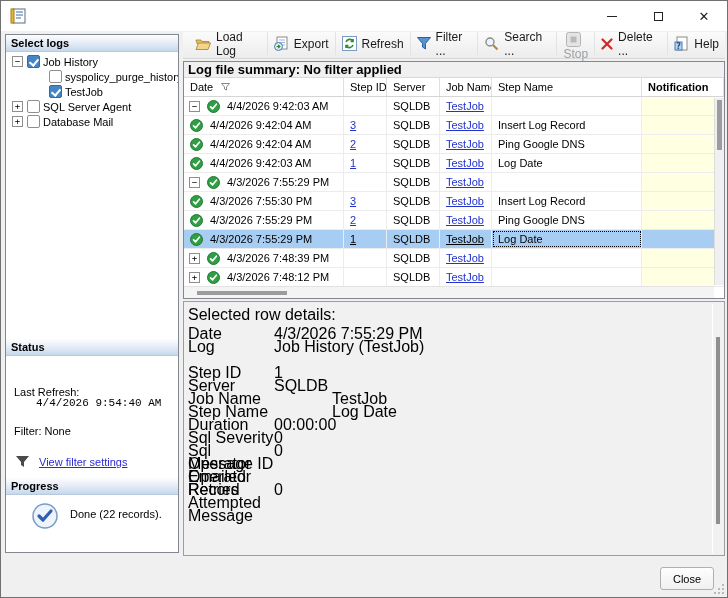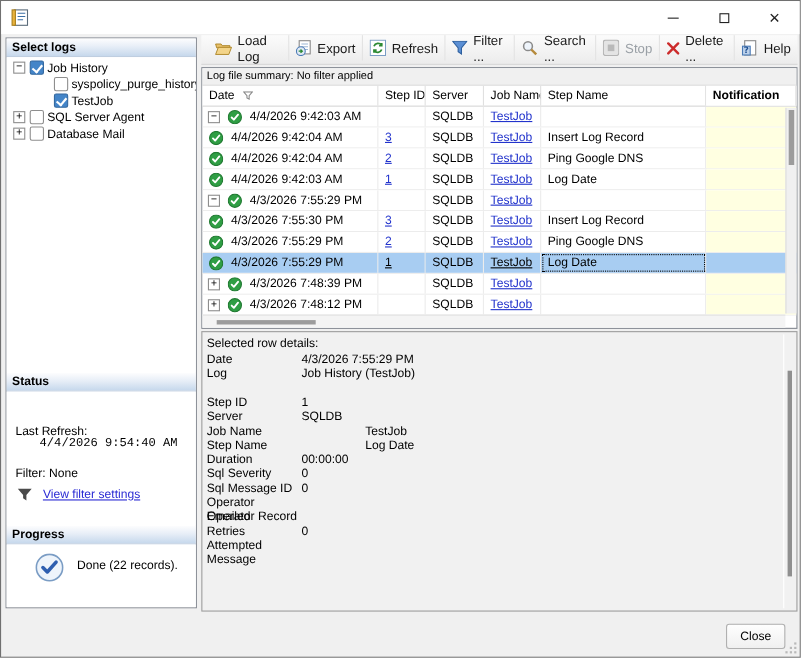--- a/index.html
+++ b/index.html
@@ -29,34 +29,34 @@
   .cb { width:13px; height:13px; border-radius:2px; margin:0 3px 0 4px; flex:0 0 auto; position:relative; }
   .cb.checked { background:#4485c8; border:1px solid #35699f; }
   .cb.checked::after { content:""; position:absolute; left:3px; top:1px; width:4px; height:7px; border:solid #fff; border-width:0 2px 2px 0; transform:rotate(40deg); }
   .cb.unchecked { background:#fff; border:1px solid #8e8e8e; }
   .titem .tlabel { font-size:11px; }
   .status-body { flex:0 0 122px; background:#fff; position:relative; font-size:11px; }
   .progress-body { flex:1 1 auto; background:#fff; position:relative; }
   .lbl-lastrefresh { position:absolute; left:8px; top:30px; }
   .val-lastrefresh { position:absolute; left:30px; top:41px;font-family:Liberation Mono, monospace; }
   .lbl-filter { position:absolute; left:8px; top:69px; }
-  .filter-link-row { position:absolute; left:10px; top:88px; display:flex; align-items:center;justify-content:space-between; }
+  .filter-link-row { position:absolute; left:10px; top:100px; display:flex; align-items:center;justify-content:space-between; }
   .filter-link-row a { color:#2a2ad4; text-decoration:underline; margin-left:10px; }
   .done-row { position:absolute; left:26px; top:8px; display:flex; align-items:flex-start; }
   .done-row .dtext { margin-left:12px; margin-top:5px; }
   
   .toolbar { position:absolute; left:182px; top:31px; width:542px; height:27px;
     background:linear-gradient(to bottom,#fbfbfb,#ececec); border-bottom:1px solid #d8d8d8;
     display:flex; align-items:flex-start; padding-left:6px; }
   .tbtn { display:flex; align-items:center; height:23px; padding:0 6px; font-size:12px; color:#1a1a1a; border-right:1px solid #e3e3e3; }
   .tbtn .ticon { margin-right:5px; display:inline-flex; }
-  .tbtn.disabled { color:#9aa0a6; }
+  .tbtn.disabled { color:#9aa0a6;flex-direction:column; }
   
   .grid-panel { position:absolute; left:182px; top:60px; width:542px; height:238px; background:#fff; border:1px solid #828790; }
-  .summary-bar { height:16px; line-height:15px; padding-left:4px; background:#f0f0f0; border-bottom:1px solid #d9d9d9; font-size:10px; }
+  .summary-bar { height:16px; line-height:15px; padding-left:4px; background:#f0f0f0; border-bottom:1px solid #d9d9d9; font-size:13px;font-weight:bold; }
   .ghead { height:19px; display:flex; background:#fff; border-bottom:1px solid #d5d5d5; font-size:11px; }
   .ghead .hcell { display:flex; align-items:center; padding-left:6px; border-right:1px solid #e0e0e0; overflow:hidden; white-space:nowrap; }
   .grows { height:190px; overflow:hidden; }
   .grow { height:19px; display:flex; border-bottom:1px solid #ececec; background:#fff; }
   .cell { display:flex; align-items:center; padding-left:6px; border-right:1px solid #ececec; overflow:hidden; white-space:nowrap; }
   .c-date { width:160px; flex:0 0 160px; }
   .c-step { width:43px; flex:0 0 43px; }
   .c-server { width:53px; flex:0 0 53px; }
   .c-job { width:52px; flex:0 0 52px; }
   .c-stepname { width:150px; flex:0 0 150px; }
@@ -68,21 +68,21 @@
   a.glink { color:#2233cc; text-decoration:underline; }
   .c-date .expand-box { margin-right:7px; }
   .c-date .okicon { margin-right:7px; flex:0 0 auto; }
   .c-date.child { }
   .c-date.group { padding-left:5px; }
   .vscroll { position:absolute; right:0; top:36px; bottom:13px; width:10px; background:#f0f0f0; border-left:1px solid #dcdcdc; }
   .vscroll .thumb { position:absolute; left:2px; top:2px; width:5px; height:50px; background:#9c9c9c; }
   .hscroll { position:absolute; left:0; right:10px; bottom:0; height:12px; background:#f4f4f4; border-top:1px solid #e2e2e2; }
   .hscroll .thumb { position:absolute; left:13px; top:4px; width:90px; height:4px; background:#9c9c9c; }
   
-  .details-panel { position:absolute; left:182px; top:300px; width:542px; height:255px; background:#f1f1f1; border:1px solid #9d9d9d; padding:4px 0 0 4px; font-size:11px; overflow:hidden; }
+  .details-panel { position:absolute; left:182px; top:300px; width:542px; height:255px; background:#f1f1f1; border:1px solid #9d9d9d; padding:4px 0 0 4px; font-size:16px; overflow:hidden; }
   .dtitle { margin-bottom:3px; }
   .dfield { display:flex; height:13px; line-height:13px; }
   .dlabel { width:86px; flex:0 0 86px; }
   .dvalue { white-space:pre; }
   .dvalue.indent { margin-left:58px; }
   .dspacer { height:13px; }
   .dmessage-label { height:13px; line-height:13px; }
   .dmessage { width:512px; line-height:13px; white-space:pre-wrap; }
   .details-vscroll { position:absolute; right:4px; top:2px; bottom:2px; width:8px; background:#f1f1f1; border-left:1px solid #fff; }
   .details-vscroll .thumb { position:absolute; left:3px; top:33px; width:4px; height:187px; background:#8f8f8f; }

